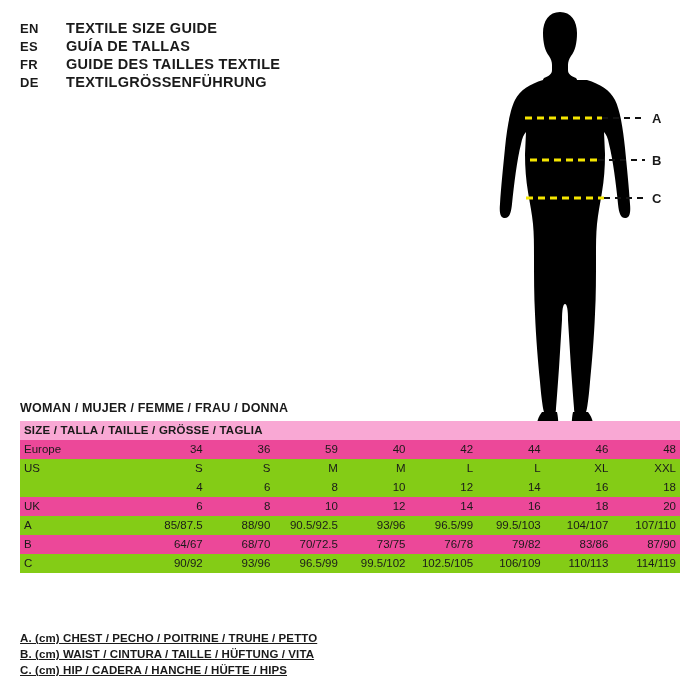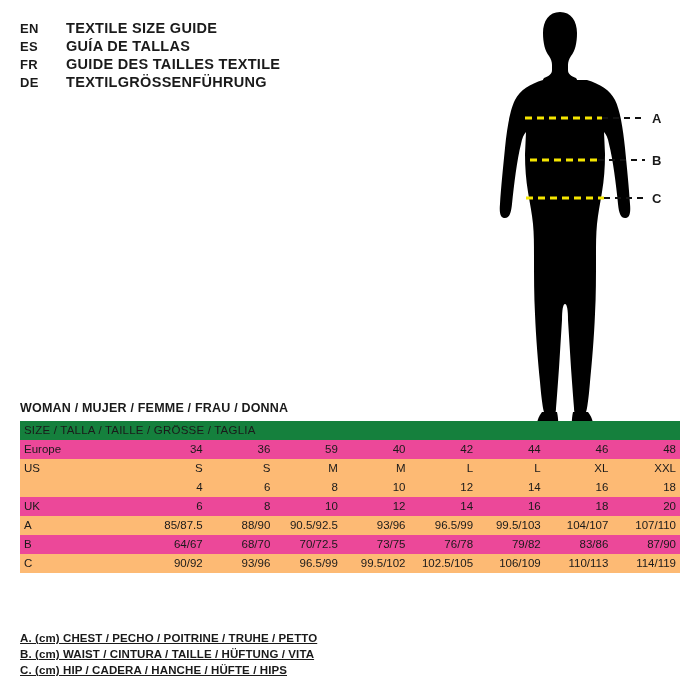--- a/index.html
+++ b/index.html
@@ -76,28 +76,28 @@
     width: 660px;
     font-size: 11.5px;
   }
   table.size-table td {
     padding: 3px 4px;
     height: 17px;
     line-height: 13px;
     vertical-align: middle;
   }
   tr.head-row td {
-    background: #15803d;
-    font-weight: normal;
+    background: #f9a8d4;
+    font-weight: bold;
     font-size: 11.5px;
     letter-spacing: .2px;
     margin-left: 20px;
   }
   tr.shade td { background: #ec4899; }
-  tr.plain td { background: #fdba74; }
+  tr.plain td { background: #84cc16; }
   td.label-col {
     width: 118px;
     padding-left: 5px;
   }
   td.val { width: 67px; text-align: right; }
 
   
   .footnotes {
     position: absolute;
     left: 20px;

